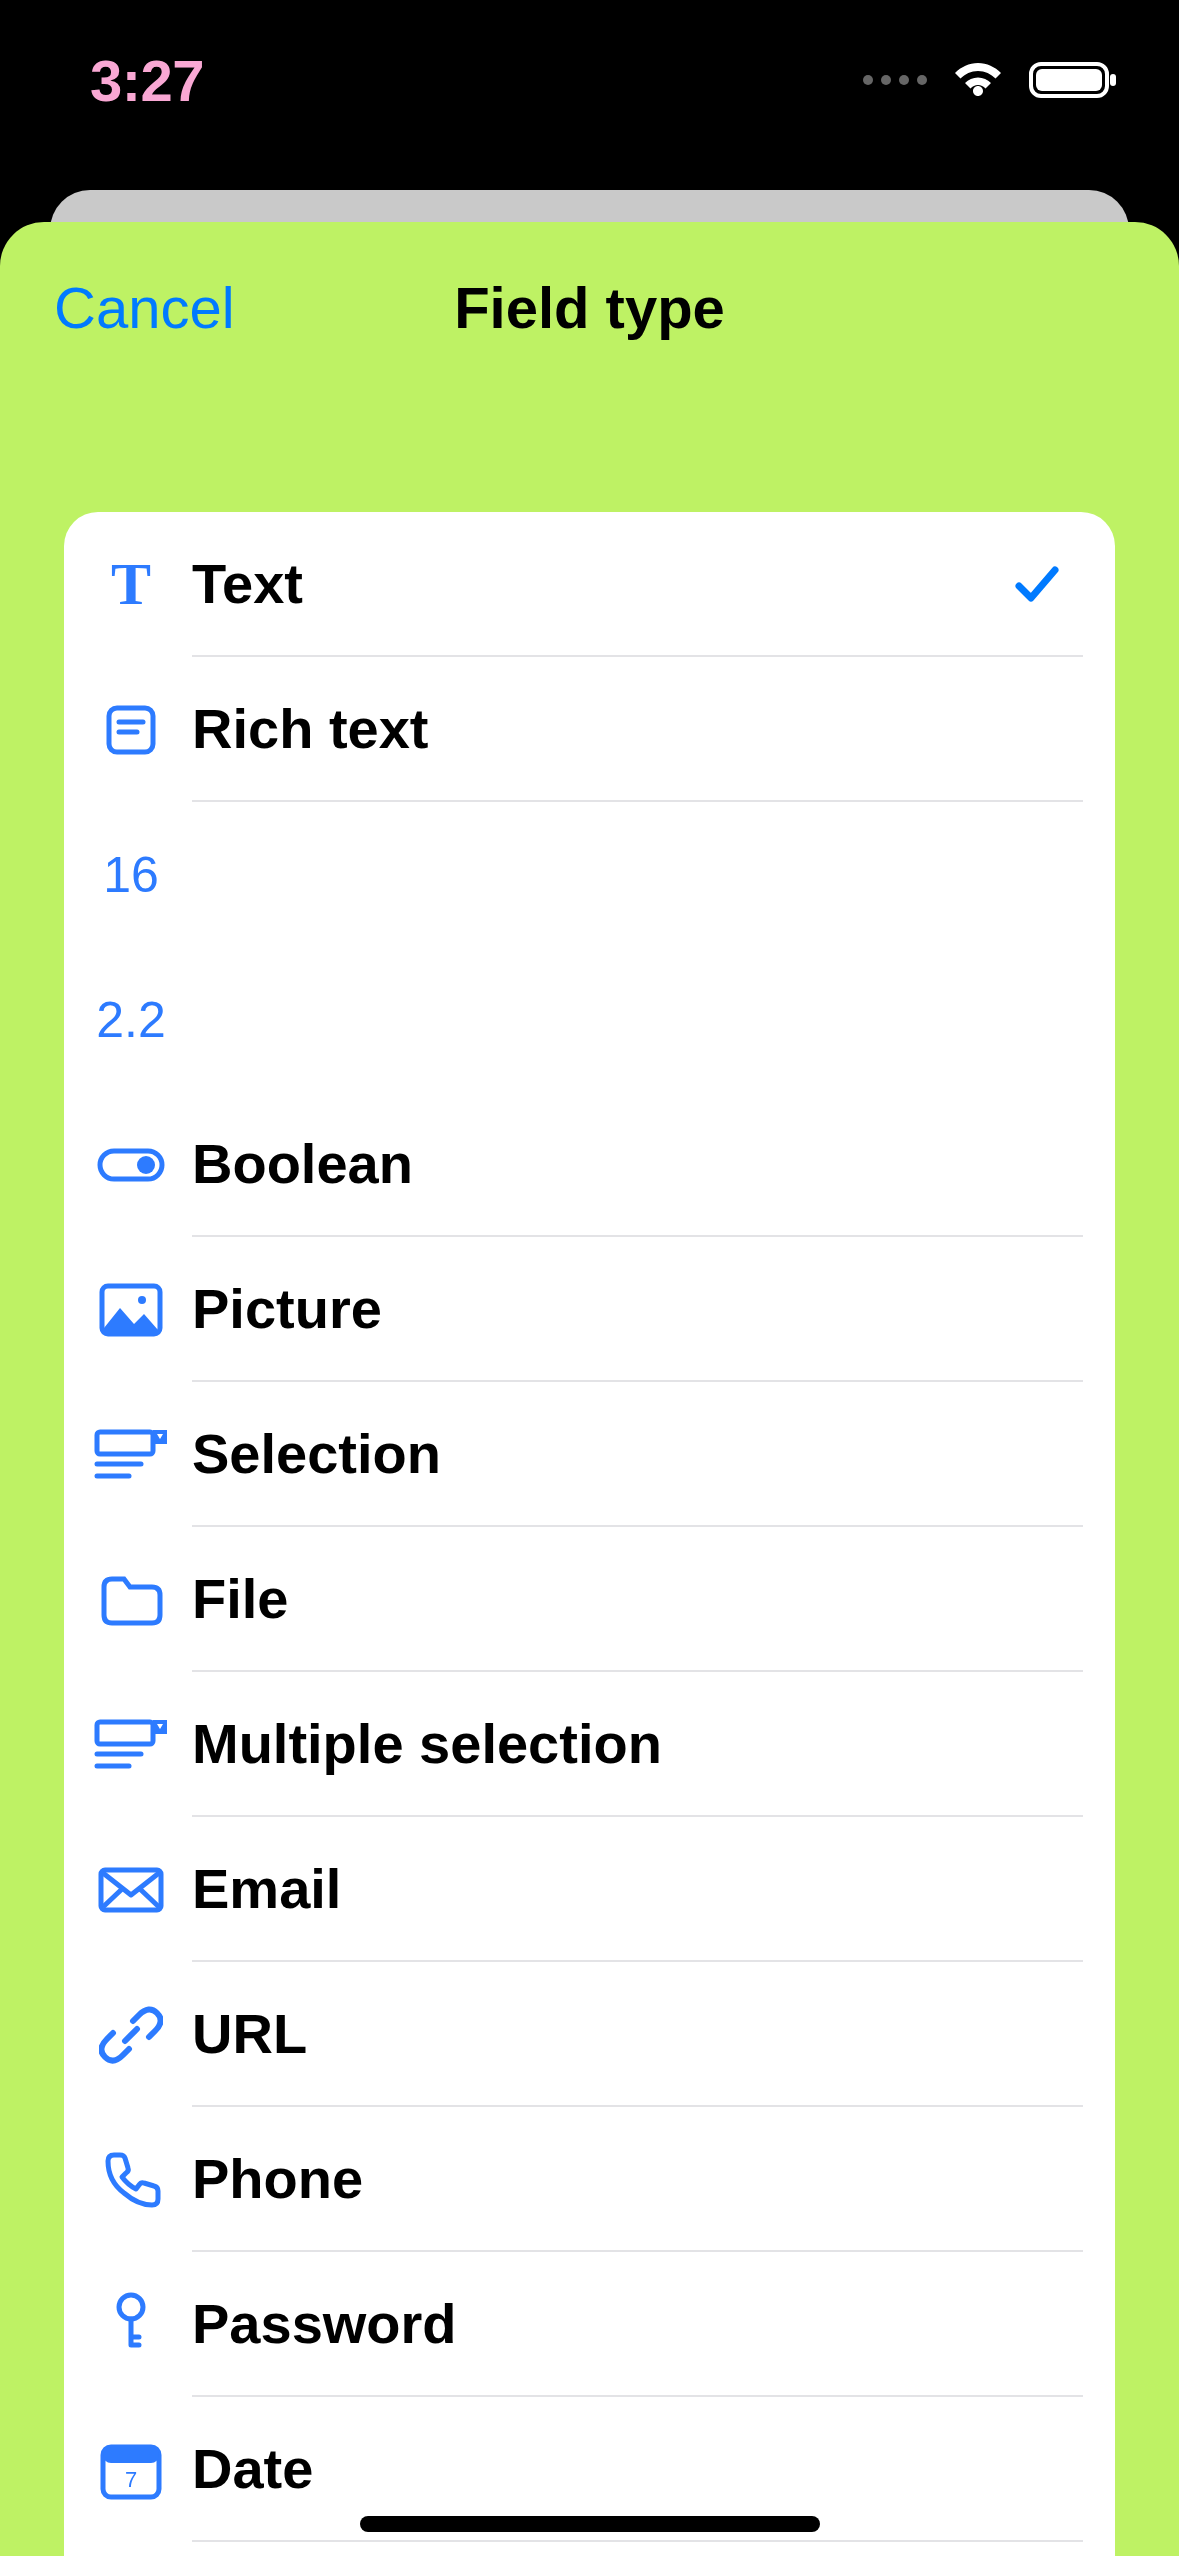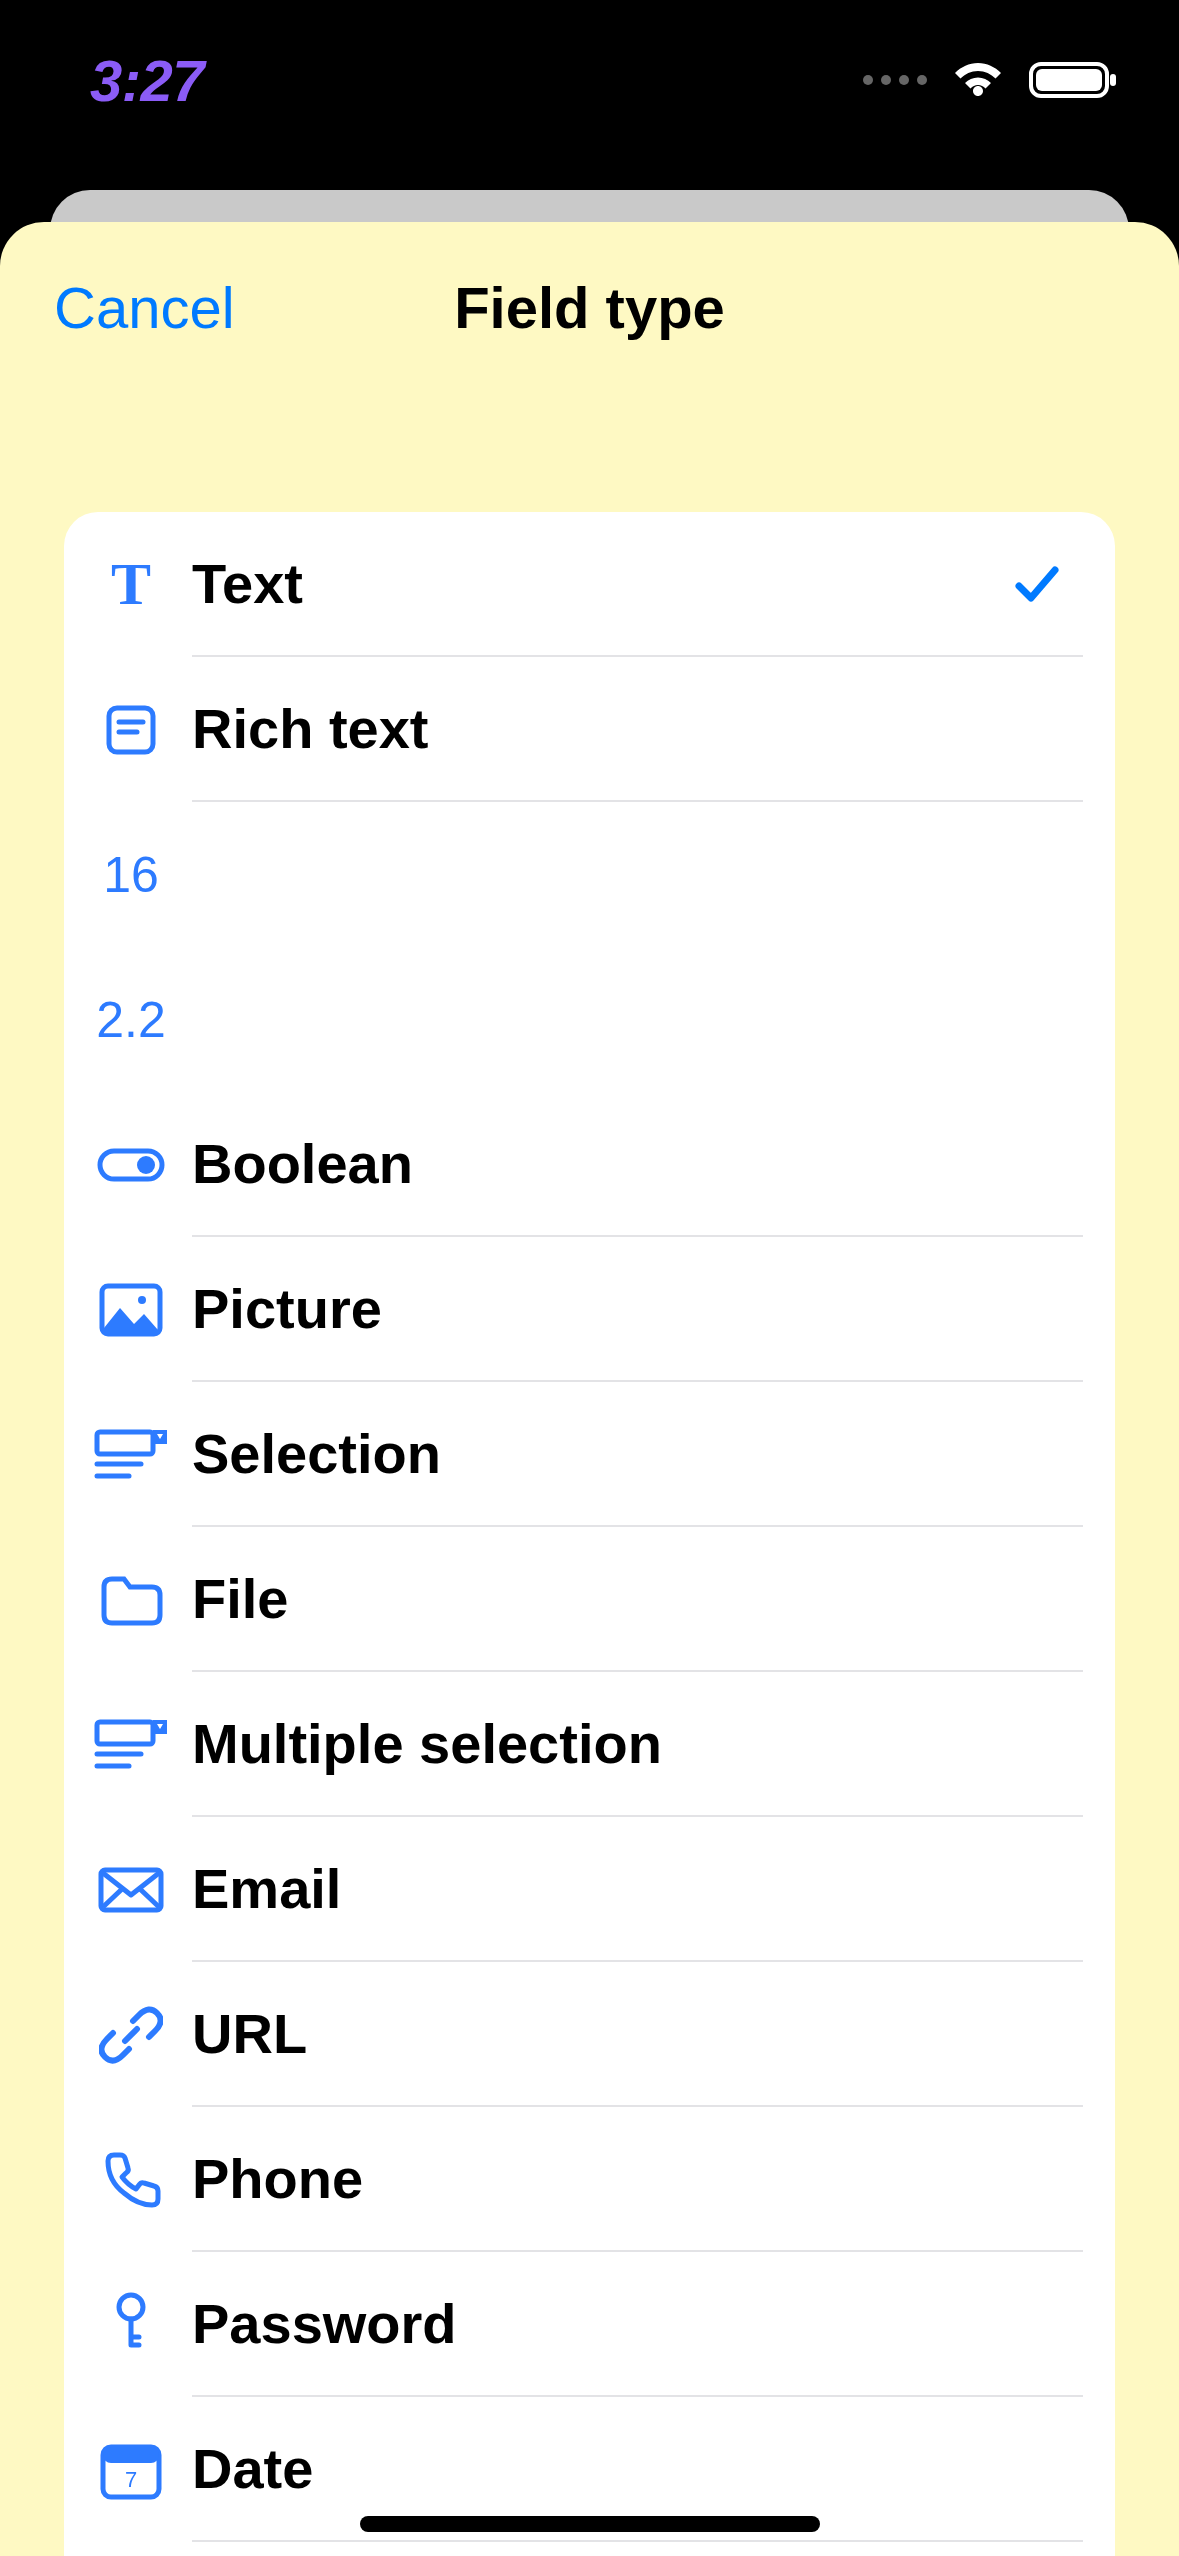--- a/index.html
+++ b/index.html
@@ -8,40 +8,39 @@
       font-family: -apple-system, "SF Pro Text", "Helvetica Neue", Arial, sans-serif;
       background: #000;
       position: relative;
     }
     
     .status-bar {
       position: absolute; top: 0; left: 0; right: 0;
       height: 160px;
       display: flex; align-items: center; justify-content: space-between;
       padding: 0 60px 0 90px;
-      color: #8b5cf6;
-      font-style: italic;
+      color: #f9a8d4;
     }
     .status-time { font-size: 58px; font-weight: 600; letter-spacing: -0.5px; }
     .status-right { display: flex; align-items: center; gap: 22px; }
     .dots { display: flex; gap: 8px; align-items: flex-end; }
     .dots span { width: 10px; height: 10px; border-radius: 50%; background: rgba(255,255,255,0.4); }
     .wifi-icon, .battery-icon { display: block; }
 
     
     .sheet-stack {
       position: absolute; top: 190px; left: 50px; right: 50px;
       height: 70px;
       background: #c9c9c9;
       border-radius: 40px 40px 0 0;
     }
     
     .sheet {
       position: absolute; top: 222px; left: 0; right: 0; bottom: 0;
-      background: #fef9c3;
+      background: #bef264;
       border-radius: 44px 44px 0 0;
     }
     .sheet-header {
       position: relative; height: 170px;
       display: flex; align-items: center; justify-content: center;
     }
     .cancel-btn {
       position: absolute; left: 54px; top: 50%; transform: translateY(-50%);
       color: #007aff; font-size: 58px; font-weight: 400;
       background: none; border: none;

